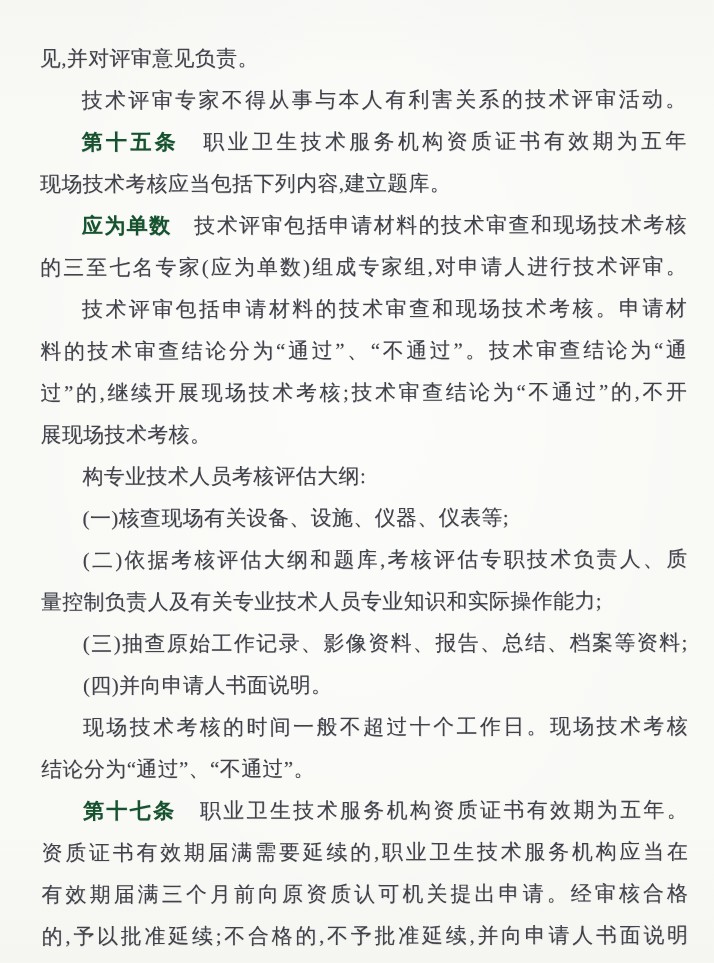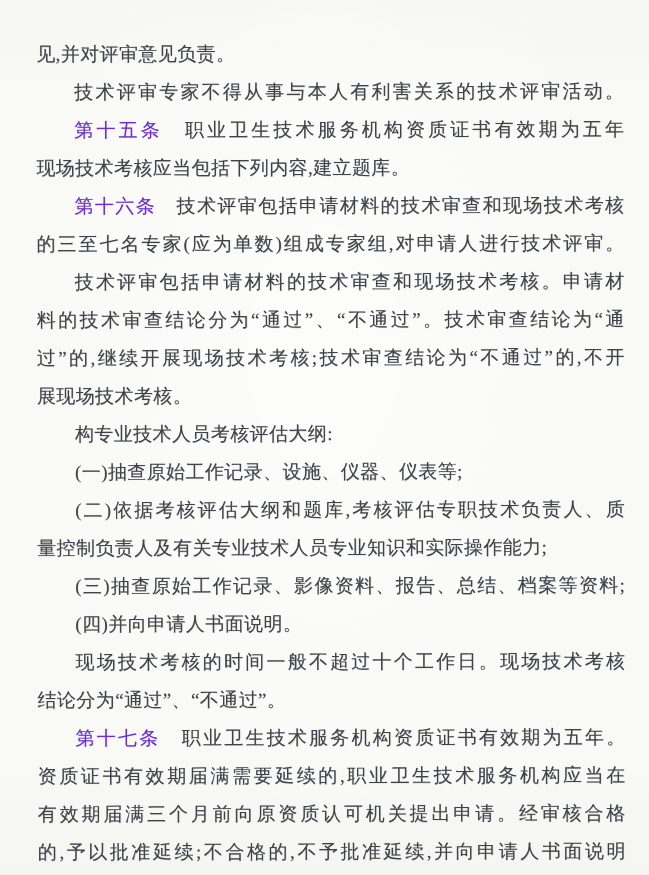--- a/index.html
+++ b/index.html
@@ -39,22 +39,22 @@
   }
   .line.indent {
     text-indent: 2em;
   }
   .line.full {
     text-align: justify;
     text-align-last: justify;
     text-justify: inter-character;
   }
   .bold {
-    font-weight: normal;
-    color: #6d28d9;
+    font-weight: bold;
+    color: #14532d;
   }
   .page-number {
     position: absolute;
     top: 843px;
     right: 36px;
     font-size: 19px;
     line-height: 24px;
     letter-spacing: 3px;
     color: #4a4c54;
     text-shadow: 0.3px 0.3px 0.7px rgba(90, 90, 100, 0.38);
@@ -62,28 +62,28 @@
 </style>
 </head>
 <body>
 
 <div class="page">
   <div class="content">
       <div class="line"><span>见,并对评审意见负责。</span></div>
       <div class="line indent full"><span>技术评审专家不得从事与本人有利害关系的技术评审活动。</span></div>
       <div class="line indent full"><span class="bold">第十五条</span><span>　职业卫生技术服务机构资质证书有效期为五年</span></div>
       <div class="line"><span>现场技术考核应当包括下列内容,建立题库。</span></div>
-      <div class="line indent full"><span class="bold">第十六条</span><span>　技术评审包括申请材料的技术审查和现场技术考核</span></div>
+      <div class="line indent full"><span class="bold">应为单数</span><span>　技术评审包括申请材料的技术审查和现场技术考核</span></div>
       <div class="line full"><span>的三至七名专家(应为单数)组成专家组,对申请人进行技术评审。</span></div>
       <div class="line indent full"><span>技术评审包括申请材料的技术审查和现场技术考核。申请材</span></div>
       <div class="line full"><span>料的技术审查结论分为“通过”、“不通过”。技术审查结论为“通</span></div>
       <div class="line full"><span>过”的,继续开展现场技术考核;技术审查结论为“不通过”的,不开</span></div>
       <div class="line"><span>展现场技术考核。</span></div>
       <div class="line indent"><span>构专业技术人员考核评估大纲:</span></div>
-      <div class="line indent"><span>(一)抽查原始工作记录、设施、仪器、仪表等;</span></div>
+      <div class="line indent"><span>(一)核查现场有关设备、设施、仪器、仪表等;</span></div>
       <div class="line indent full"><span>(二)依据考核评估大纲和题库,考核评估专职技术负责人、质</span></div>
       <div class="line"><span>量控制负责人及有关专业技术人员专业知识和实际操作能力;</span></div>
       <div class="line indent full"><span>(三)抽查原始工作记录、影像资料、报告、总结、档案等资料;</span></div>
       <div class="line indent"><span>(四)并向申请人书面说明。</span></div>
       <div class="line indent full"><span>现场技术考核的时间一般不超过十个工作日。现场技术考核</span></div>
       <div class="line"><span>结论分为“通过”、“不通过”。</span></div>
       <div class="line indent full"><span class="bold">第十七条</span><span>　职业卫生技术服务机构资质证书有效期为五年。</span></div>
       <div class="line full"><span>资质证书有效期届满需要延续的,职业卫生技术服务机构应当在</span></div>
       <div class="line full"><span>有效期届满三个月前向原资质认可机关提出申请。经审核合格</span></div>
       <div class="line full"><span>的,予以批准延续;不合格的,不予批准延续,并向申请人书面说明</span></div>

